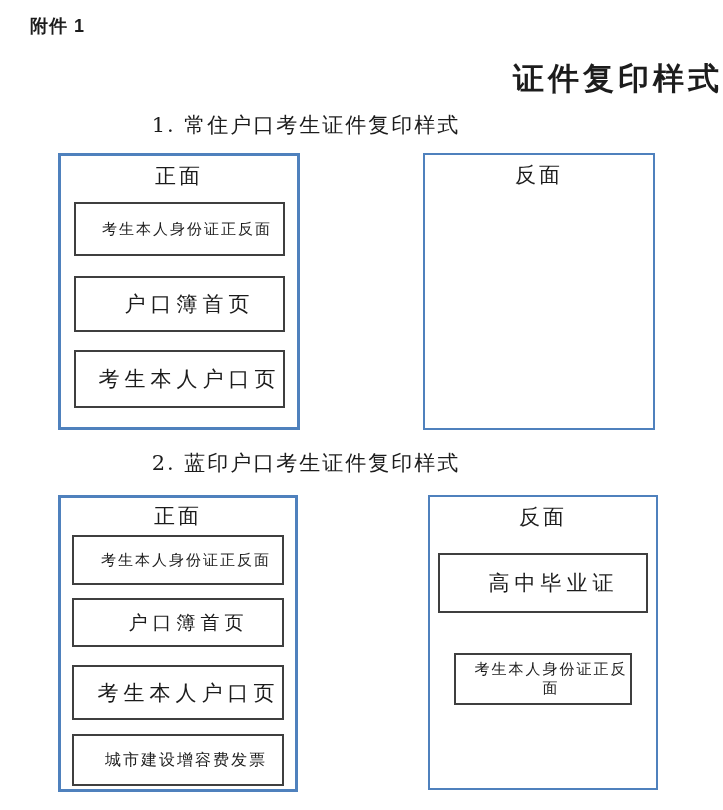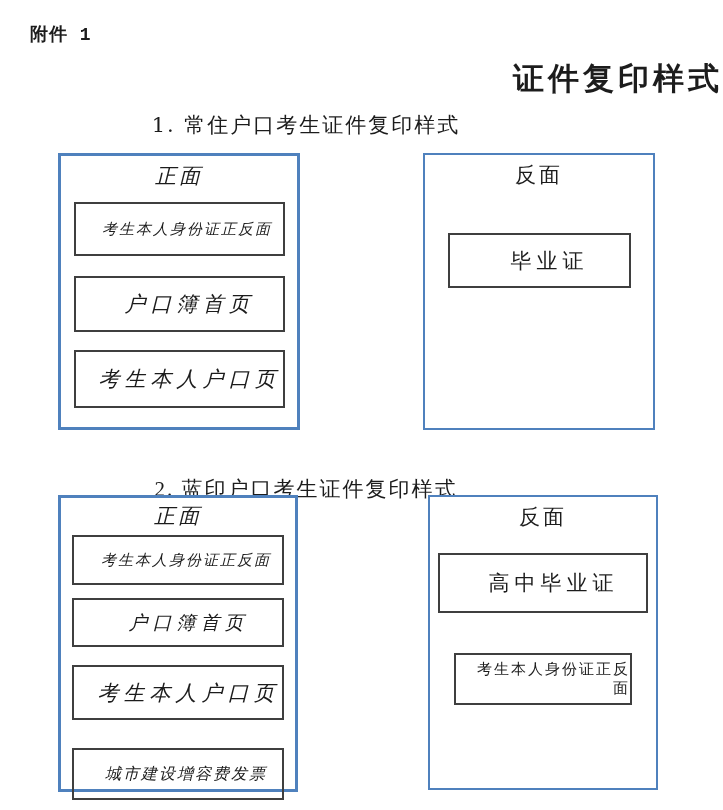--- a/index.html
+++ b/index.html
@@ -11,73 +11,73 @@
   html,body{margin:0;padding:0;background:var(--background);}
   .page{
     position:relative;
     width:723px;height:810px;
     background:var(--background);
     font-family:"DejaVu Serif","Liberation Serif",serif;
     color:var(--text);
     overflow:hidden;
   }
   .attachment{
-    position:absolute;left:30px;top:22px;
-    font-family:Liberation Mono, monospace;
+    position:absolute;left:30px;top:14px;
+    font-family:Liberation Sans, sans-serif;
     font-weight:bold;font-size:18px;letter-spacing:1px;
   }
   .title{
     position:absolute;left:0;top:58px;width:723px;margin:0;
     text-align:right;font-size:31px;font-weight:bold;letter-spacing:4px;
   }
   .subtitle{
     position:absolute;left:0;width:612px;
     text-align:center;font-size:21px;letter-spacing:2px;
   }
   .subtitle.s1{top:111px;}
-  .subtitle.s2{top:475px;font-family:Liberation Serif, serif;}
+  .subtitle.s2{top:449px;}
   .panel{
     position:absolute;box-sizing:border-box;
     background:var(--background);
   }
-  .panel.heavy{border:3px solid var(--outer-border);font-style:italic;}
+  .panel.heavy{border:3px solid var(--outer-border);}
   .panel.light{border:2px solid var(--outer-border);}
   .p-s1-front{left:58px;top:153px;width:242px;height:277px;}
   .p-s1-back {left:423px;top:153px;width:232px;height:277px;}
   .p-s2-front{left:58px;top:495px;width:240px;height:297px;}
   .p-s2-back {left:428px;top:495px;width:230px;height:295px;}
   .panel-label{
     height:28px;line-height:28px;
     text-align:center;font-size:21px;letter-spacing:3px;
   }
   .doc-box{
     box-sizing:border-box;
     border:2px solid var(--inner-border);
     margin-left:auto;margin-right:auto;
     display:flex;align-items:center;justify-content:center;
-    text-align:right;
+    text-align:center;
     padding-left:16px;
   }
   .doc-box.small{font-size:15px;letter-spacing:2px;}
   .doc-box.medium{font-size:17px;letter-spacing:2px;}
   .doc-box.large{font-size:21px;letter-spacing:5px;text-indent:5px;}
   
   .p-s1-front .panel-label{margin-top:6px;}
   .p-s1-front .b1{width:211px;height:54px;margin-top:12px;}
   .p-s1-front .b2{width:211px;height:56px;margin-top:20px;}
   .p-s1-front .b3{width:211px;height:58px;margin-top:18px;}
   
   .p-s1-back .panel-label{margin-top:6px;}
   .p-s1-back .b1{width:183px;height:55px;margin-top:44px;}
   
   .p-s2-front .panel-label{margin-top:4px;}
   .p-s2-front .b1{width:212px;height:50px;margin-top:5px;}
   .p-s2-front .b2{width:212px;height:49px;margin-top:13px;font-size:19px;}
   .p-s2-front .b3{width:212px;height:55px;margin-top:18px;}
-  .p-s2-front .b4{width:212px;height:52px;margin-top:28px;font-size:16px;}
+  .p-s2-front .b4{width:212px;height:52px;margin-top:14px;font-size:16px;}
   
   .p-s2-back .panel-label{margin-top:6px;}
   .p-s2-back .b1{width:210px;height:60px;margin-top:22px;}
   .p-s2-back .b2{width:178px;height:52px;margin-top:40px;}
 </style>
 </head>
 <body>
 
 <div class="page">
 
@@ -89,21 +89,20 @@
 
   <div class="panel heavy p-s1-front">
     <div class="panel-label">正面</div>
     <div class="doc-box small b1">考生本人身份证正反面</div>
     <div class="doc-box large b2">户口簿首页</div>
     <div class="doc-box large b3">考生本人户口页</div>
   </div>
 
   <div class="panel light p-s1-back">
     <div class="panel-label">反面</div>
-    <div class="doc-box large b1">毕业证</div>
   </div>
 
   <div class="subtitle s2">2. 蓝印户口考生证件复印样式</div>
 
   <div class="panel heavy p-s2-front">
     <div class="panel-label">正面</div>
     <div class="doc-box small b1">考生本人身份证正反面</div>
     <div class="doc-box large b2">户口簿首页</div>
     <div class="doc-box large b3">考生本人户口页</div>
     <div class="doc-box medium b4">城市建设增容费发票</div>

